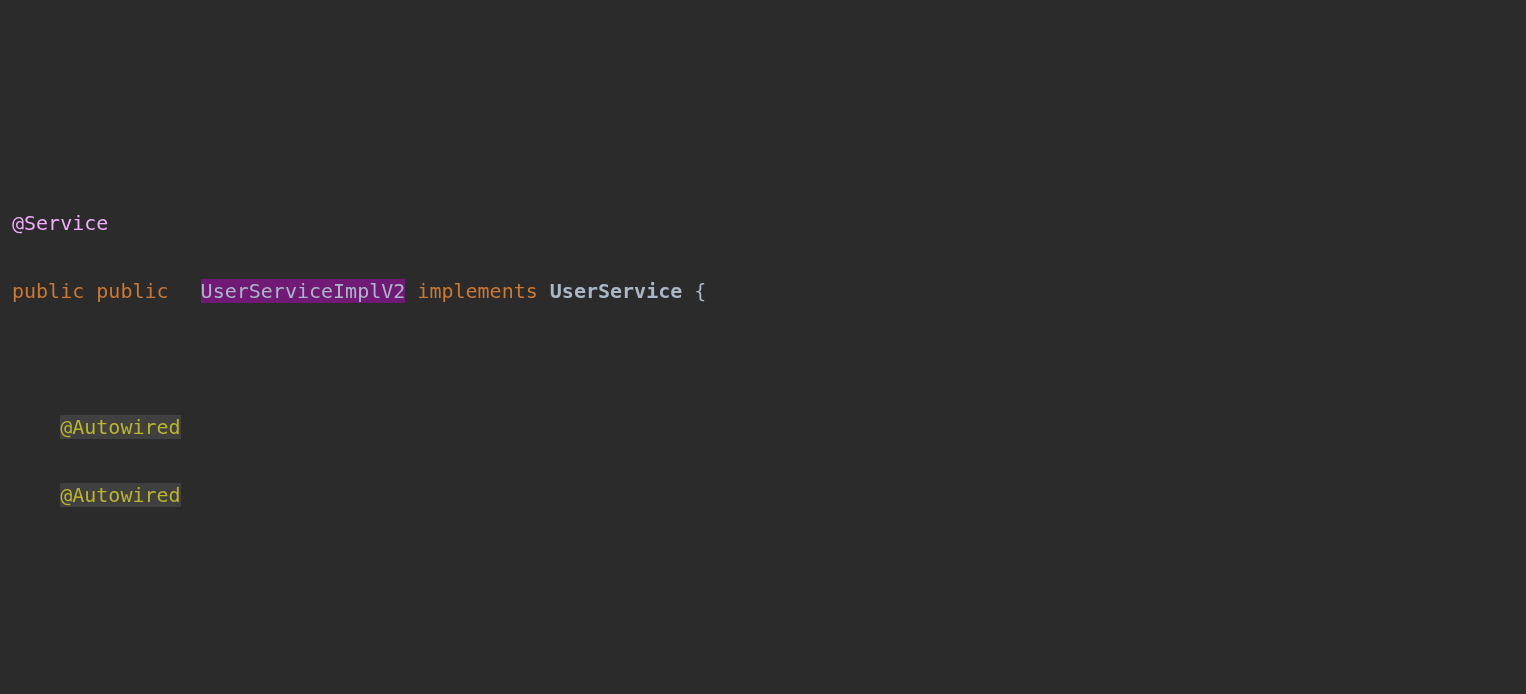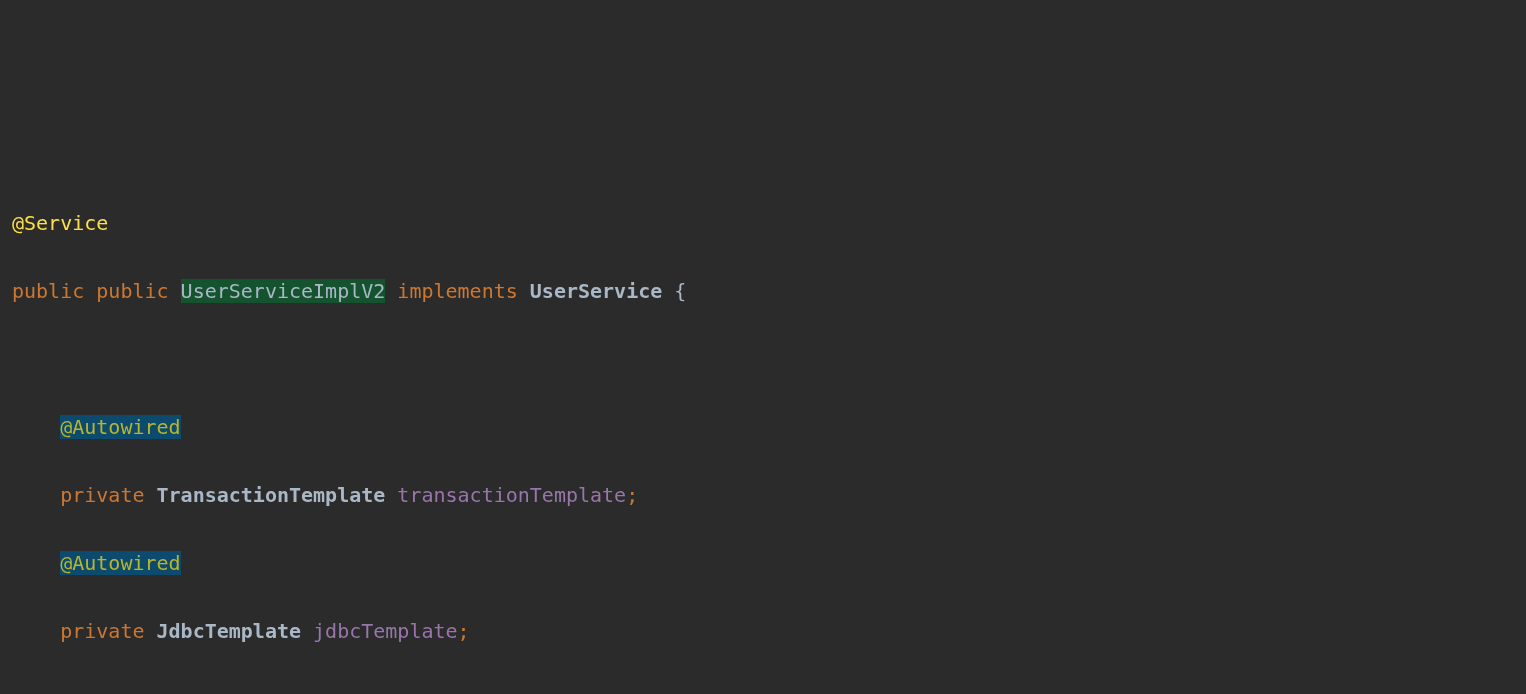--- a/index.html
+++ b/index.html
@@ -18,43 +18,41 @@
       padding-left: 12px;
     }
     .gutter-area {
       position: absolute;
       left: 0;
       top: 0;
       bottom: 0;
       width: 8px;
       background: #2b2b2b;
     }
-    .annotation { color: #fde047; }
-    .annotation-hl { color: #bbb529; background-color: #0c4a6e; }
+    .annotation { color: #f0abfc; }
+    .annotation-hl { color: #bbb529; background-color: #404040; }
     .keyword { color: #cc7832; text-align: center; }
     .classname { color: #a9b7c6; font-weight: bold; }
-    .classname-hl { color: #a9b7c6; background-color: #14532d; }
+    .classname-hl { color: #a9b7c6; background-color: #701a75; margin-left: 20px; }
     .fieldname { color: #9876aa; }
     .brace { color: #a9b7c6; }
     .semi { color: #cc7832; }
   </style>
 </head>
 <body>
 
 
 
 <div class="code-container">
   <div class="gutter-area"></div>
 <div><span class="annotation">@Service</span></div>
 <div><span class="keyword">public</span> <span class="keyword">public</span> <span class="classname-hl">UserServiceImplV2</span> <span class="keyword">implements</span> <span class="classname">UserService</span> <span class="brace">{</span></div>
 <div> </div>
 <div>    <span class="annotation-hl">@Autowired</span></div>
-<div>    <span class="keyword">private</span> <span class="classname">TransactionTemplate</span> <span class="fieldname">transactionTemplate</span><span class="semi">;</span></div>
 <div>    <span class="annotation-hl">@Autowired</span></div>
-<div>    <span class="keyword">private</span> <span class="classname">JdbcTemplate</span> <span class="fieldname">jdbcTemplate</span><span class="semi">;</span></div>
 <div> </div>
 
 
 
 
 
 
 
 
 

